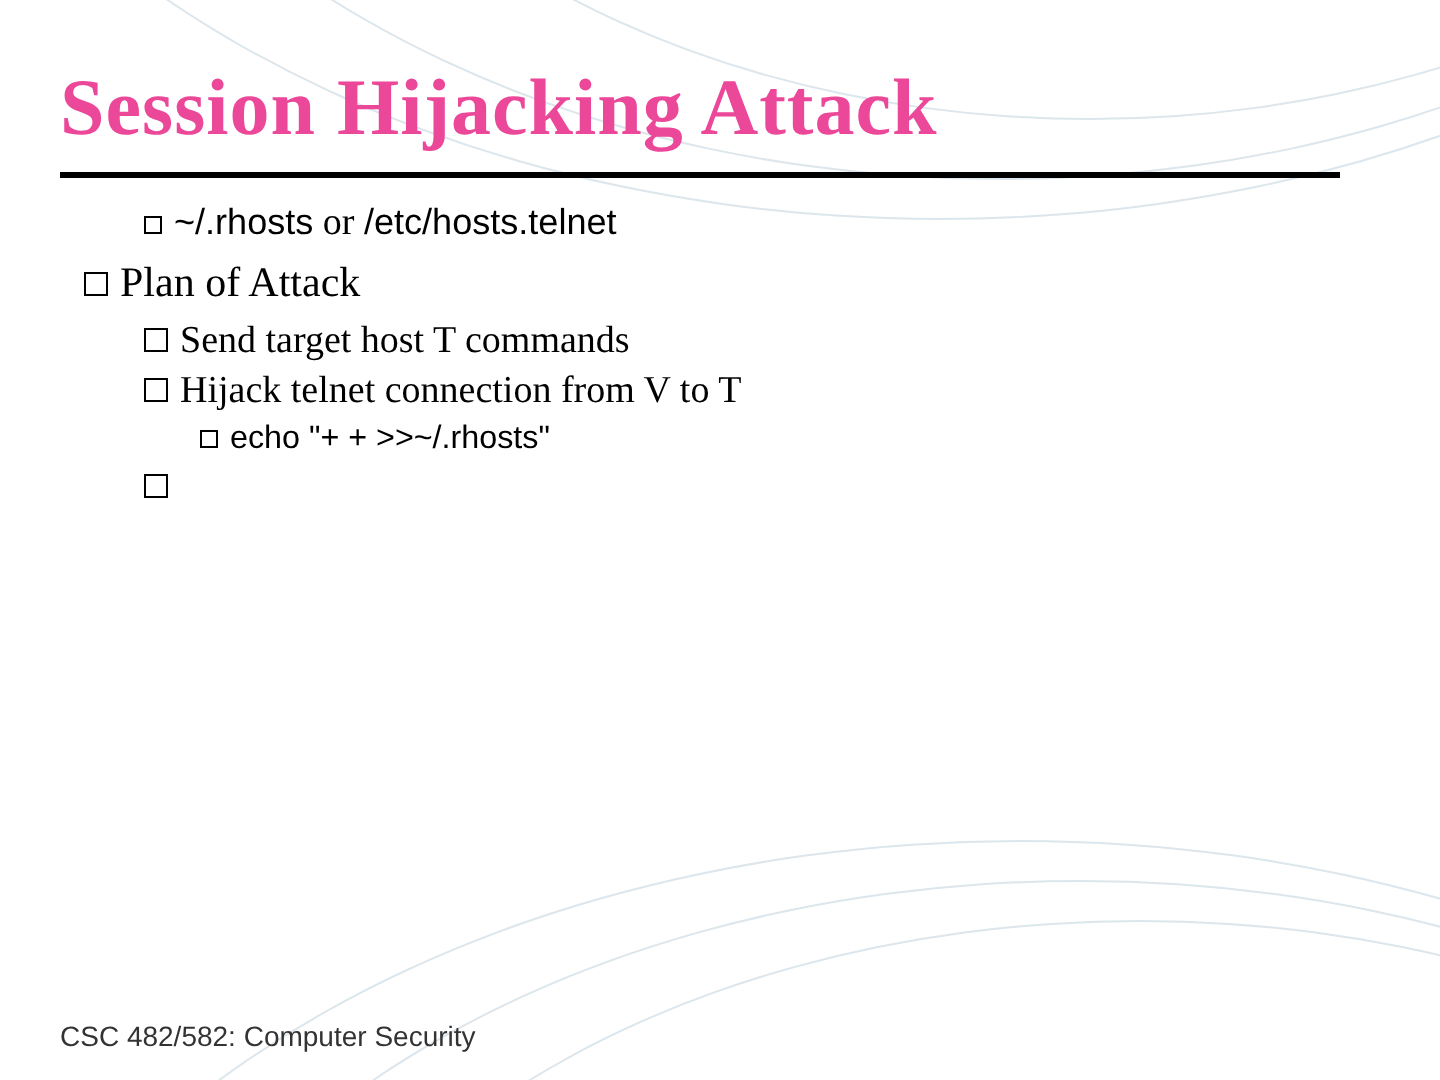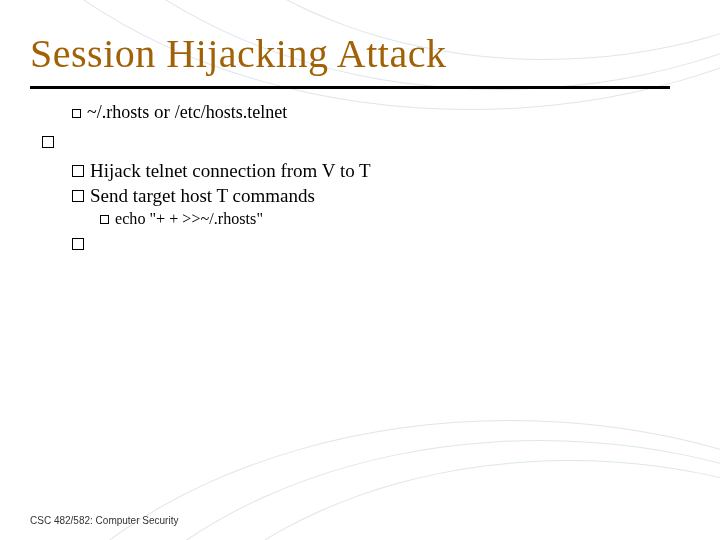--- a/index.html
+++ b/index.html
@@ -22,22 +22,22 @@
   .arc3 { width: 850px; height: 580px; top: -520px; right: -250px; }
   .arcb1 { width: 900px; height: 600px; bottom: -520px; right: -300px; }
   .arcb2 { width: 1000px; height: 680px; bottom: -580px; right: -320px; }
   .arcb3 { width: 1100px; height: 760px; bottom: -640px; right: -340px; }
 
   .title {
     position: absolute;
     top: 30px;
     left: 30px;
     font-size: 40px;
-    color: #a16207;
-    font-weight: normal;
+    color: #ec4899;
+    font-weight: bold;
     letter-spacing: 0.5px;
   }
   .title-rule {
     position: absolute;
     top: 86px;
     left: 30px;
     width: 640px;
     height: 3px;
     background: #000;
   }
@@ -56,26 +56,26 @@
   .bullet {
     display: inline-block;
     width: 12px;
     height: 12px;
     border: 1.6px solid #000;
     margin-right: 6px;
     position: relative;
     top: 0px;
   }
   .bullet.sm { width: 9px; height: 9px; border-width: 1.3px; top: 0; }
-  .mono { font-family: Liberation Serif, serif; font-size: 0.95em; }
+  .mono { font-family: Liberation Sans, sans-serif; font-size: 0.95em; }
   .footer {
     position: absolute;
     bottom: 14px;
     left: 30px;
-    font-size: 10px;
+    font-size: 14px;
     font-family: Arial, sans-serif;
     color: #333;
     margin-top: 18px;
   }
 </style>
 </head>
 <body>
 
 <div class="bg-arc arc1"></div>
 <div class="bg-arc arc2"></div>
@@ -88,29 +88,29 @@
 <div class="title-rule"></div>
 
 <div class="content">
 
 
   <div class="l2">
     <span class="bullet sm"></span><span class="mono">~/.rhosts</span><span> or </span><span class="mono">/etc/hosts.telnet</span>
   </div>
 
   <div class="l1" style="margin-top:6px;">
-    <span class="bullet"></span>
+    <span class="bullet"></span><span>Plan of Attack</span>
+  </div>
+
+  <div class="l2">
+    <span class="bullet"></span><span>Send target host T commands</span>
   </div>
 
   <div class="l2">
     <span class="bullet"></span><span>Hijack telnet connection from V to T</span>
-  </div>
-
-  <div class="l2">
-    <span class="bullet"></span><span>Send target host T commands</span>
   </div>
 
   <div class="l3">
     <span class="bullet sm"></span><span class="mono">echo "+ + &gt;&gt;~/.rhosts"</span>
   </div>
 
   <div class="l2">
     <span class="bullet"></span>
   </div>
 

